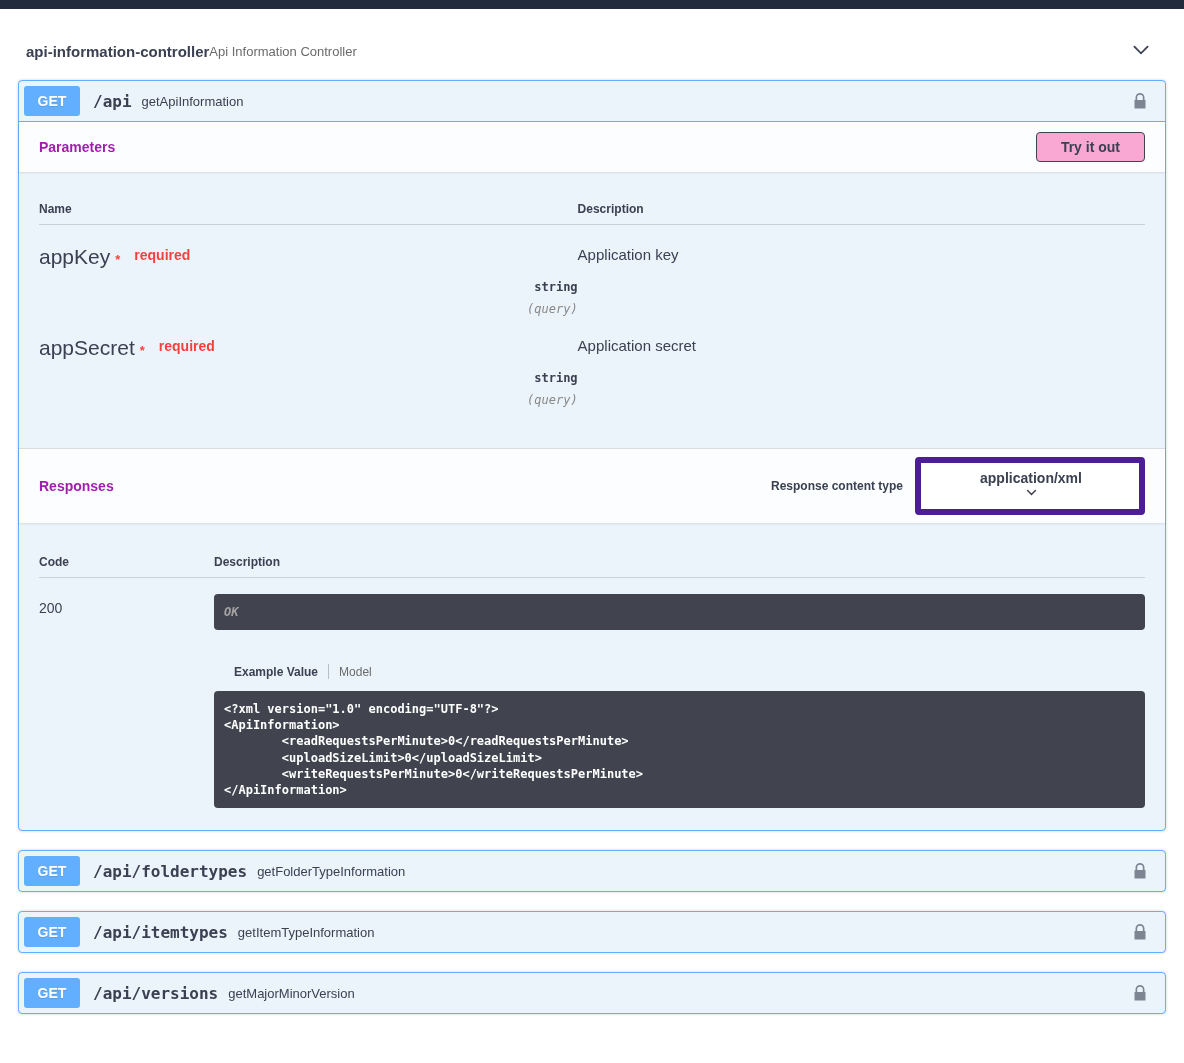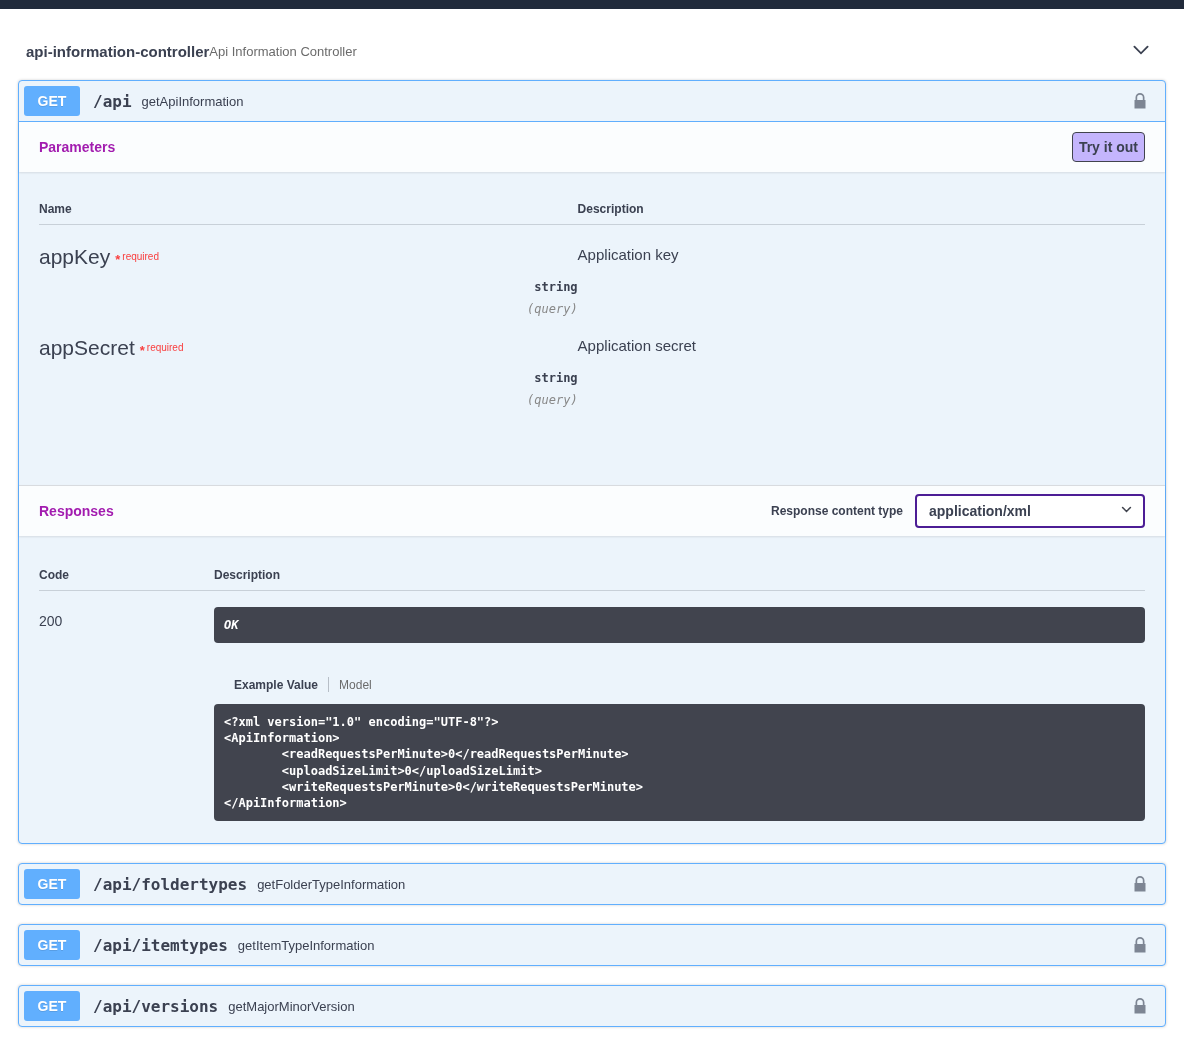--- a/index.html
+++ b/index.html
@@ -50,54 +50,54 @@
   .section-header {
     display: flex; align-items: center;
     min-height: 50px; padding: 8px 20px;
     background: rgba(255,255,255,.8);
     box-shadow: 0 1px 2px rgba(0,0,0,.1);
     box-sizing: border-box;
   }
   .section-header.bordered-top { border-top: 1px solid rgba(59,65,81,.18); }
   .section-title { font-size: 14px; font-weight: 700; color: #a21caf; flex: 1; }
   .try-btn {
-    background: #c4b5fd; border: 1px solid #41444e; border-radius: 4px;
-    padding: 6px 6px; font-size: 14px; font-weight: 700; color: #3b4151;
+    background: #f9a8d4; border: 1px solid #41444e; border-radius: 4px;
+    padding: 6px 24px; font-size: 14px; font-weight: 700; color: #3b4151;
     font-family: "Liberation Sans", sans-serif; cursor: pointer;
   }
   .content-type-group { display: flex; align-items: center; gap: 12px; }
   .content-type-label { font-size: 12px; font-weight: 700; color: #3b4151; }
   .content-type-select {
     display: flex; align-items: center; justify-content: space-between;
     width: 230px; box-sizing: border-box;
-    border: 2px solid #4c1d95; border-radius: 4px; background: #fff;
-    padding: 7px 10px 7px 12px; font-size: 14px; font-weight: 700; cursor: pointer;
-  }
-
-  
-  .params-wrap { padding: 20px 20px 78px; }
+    border: 6px solid #4c1d95; border-radius: 4px; background: #fff;
+    padding: 7px 10px 7px 12px; font-size: 14px; font-weight: 700; cursor: pointer; flex-direction: column;
+  }
+
+  
+  .params-wrap { padding: 20px 20px 41px; }
   .table-head { display: flex; border-bottom: 1px solid rgba(59,65,81,.2); padding: 10px 0 8px; }
   .th { font-size: 12px; font-weight: 700; color: #3b4151; }
   .col-name { width: 48.7%; box-sizing: border-box; }
   .col-desc { flex: 1; }
   .param-row { display: flex; padding-top: 20px; }
   .param-name { font-size: 21px; font-weight: 400; color: #3b4151; margin-top: 20px; }
   .req-star { color: #f93e3e; font-size: 13px; font-weight: 700; margin-left: 5px; }
-  .req-label { color: #f93e3e; font-size: 10px; position: relative; top: -4px; margin-left: 2px; font-weight: 400; }
+  .req-label { color: #f93e3e; font-size: 14px; position: relative; top: -4px; margin-left: 14px; font-weight: 700; }
   .param-type { font-size: 12px; font-weight: 700; color: #3b4151; margin-top: 11px; }
   .param-in { font-size: 12px; font-style: italic; color: #888; margin-top: 8px; }
   .param-desc { font-size: 15px; color: #3b4151; padding-top: 1px; }
 
   
   .responses-wrap { padding: 22px 20px 22px; }
   .col-code { width: 175px; flex: 0 0 auto; }
   .resp-row { display: flex; padding-top: 16px; }
   .resp-code { font-size: 14px; color: #3b4151; padding-top: 6px; }
   .ok-bar {
-    background: #41444e; border-radius: 4px; color: #ffffff;
+    background: #41444e; border-radius: 4px; color: #a3a3a3;
     font-family: "DejaVu Sans Mono", "Liberation Mono", monospace;
     font-size: 12px; font-weight: 700; font-style: italic;
     padding: 11px 10px; box-sizing: border-box;
   }
   .model-tabs { display: flex; align-items: center; margin-top: 34px; padding-left: 20px; }
   .tab { font-size: 12px; cursor: pointer; }
   .tab.active { font-weight: 700; color: #3b4151; }
   .tab.inactive { font-weight: 400; color: #6b6b6b; }
   .tab-divider { width: 1px; height: 15px; background: rgba(59,65,81,.3); margin: 0 10px; }
   .example-block {

